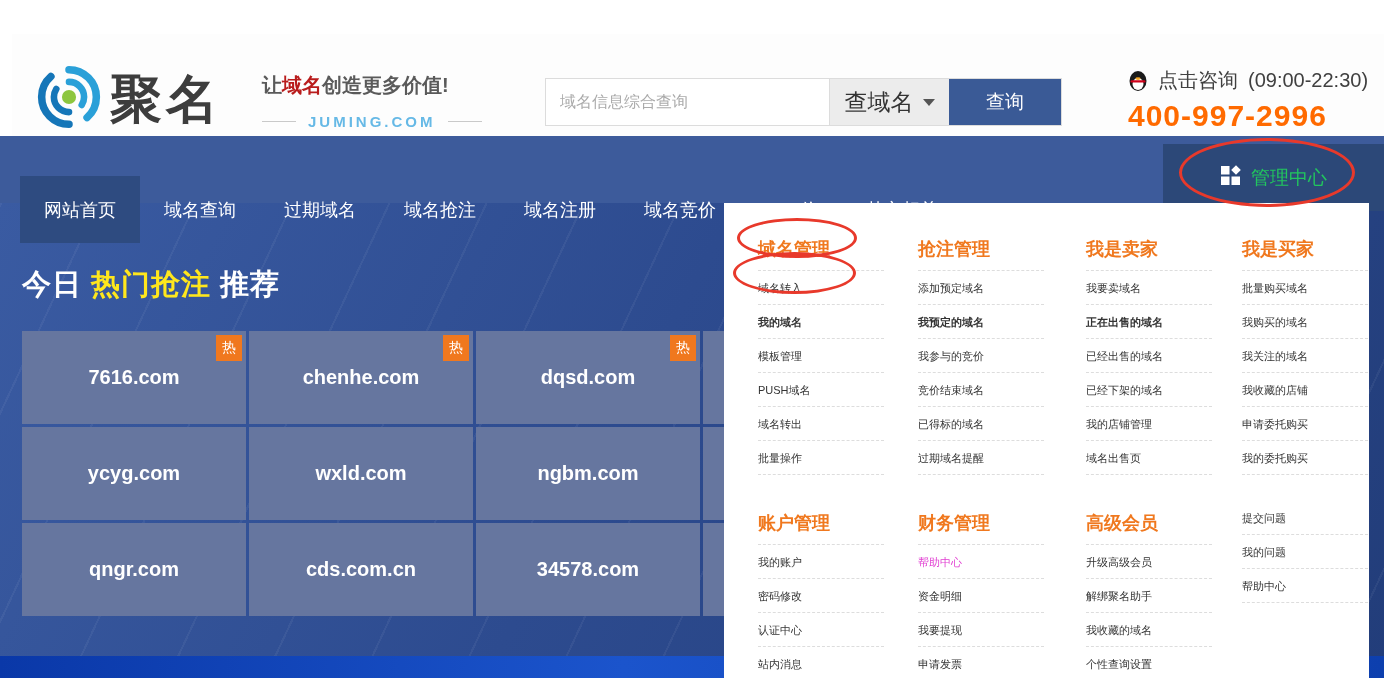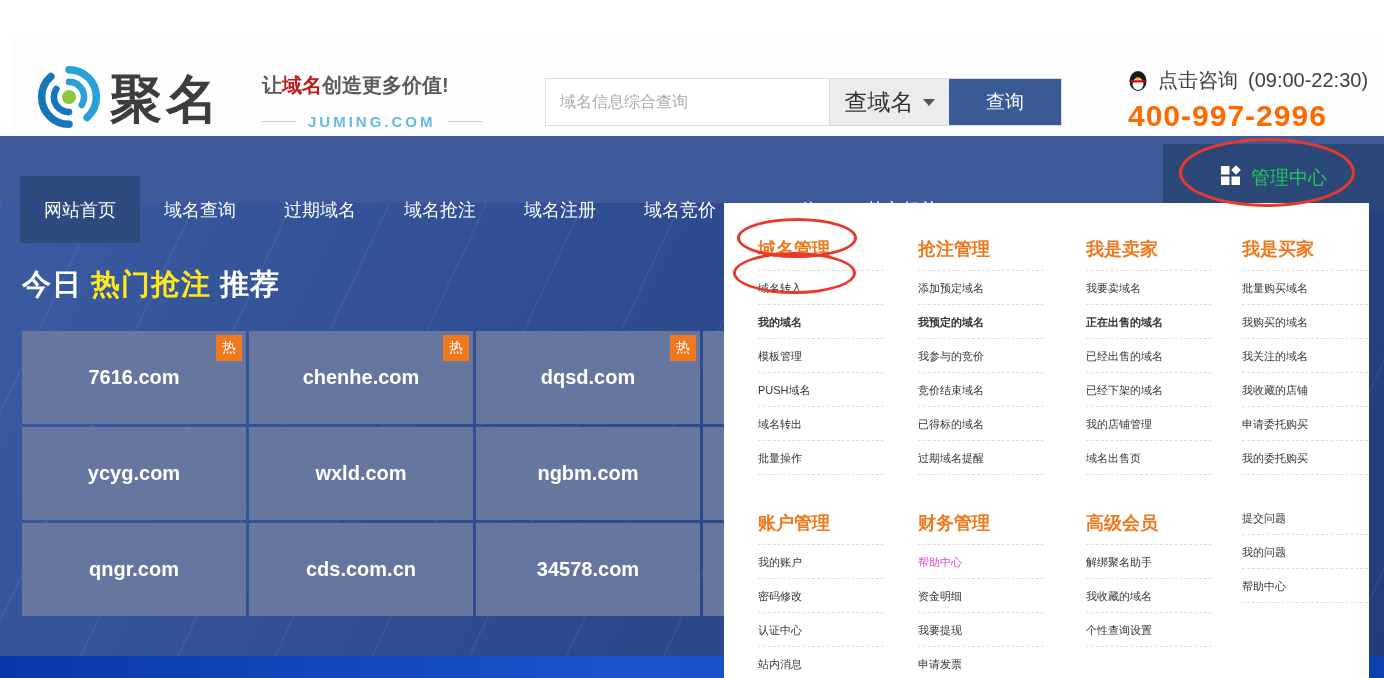--- a/index.html
+++ b/index.html
@@ -240,20 +240,21 @@
       <li class="menu-title">我是卖家</li>
       <li class="menu-item">我要卖域名</li>
       <li class="menu-item bold">正在出售的域名</li>
       <li class="menu-item">已经出售的域名</li>
       <li class="menu-item">已经下架的域名</li>
       <li class="menu-item">我的店铺管理</li>
       <li class="menu-item">域名出售页</li>
     </ul>
     <ul class="menu-group second">
       <li class="menu-title">高级会员</li>
+      <li class="menu-item">升级高级会员</li>
       <li class="menu-item">解绑聚名助手</li>
       <li class="menu-item">我收藏的域名</li>
       <li class="menu-item">个性查询设置</li>
     </ul>
   </div>
 
   <div>
     <ul class="menu-group">
       <li class="menu-title">我是买家</li>
       <li class="menu-item">批量购买域名</li>

